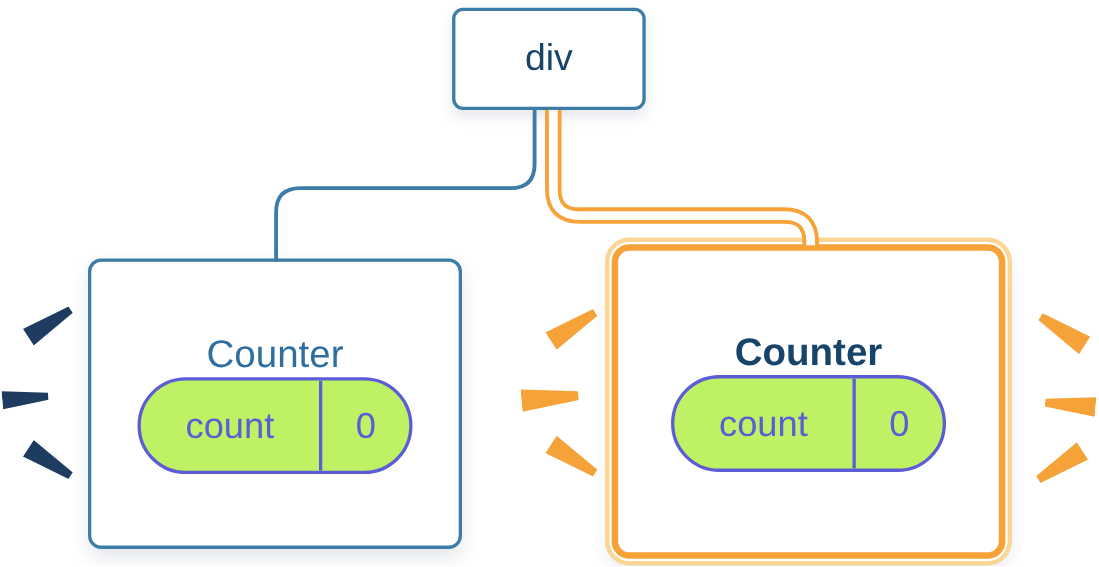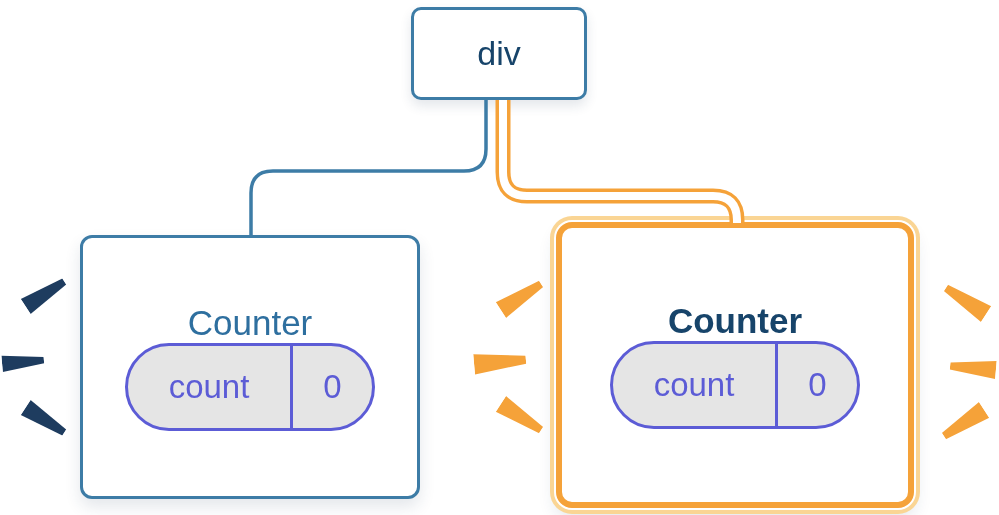--- a/index.html
+++ b/index.html
@@ -68,21 +68,21 @@
 
   
   .state-pill {
     width: 250px; height: 88px;
     border: 3px solid var(--purple);
     border-radius: 60px;
     display: flex;
     overflow: hidden;
     color: var(--purple);
     font-size: 33px;
-    background: #e5e5e5;
+    background: #bef264;
   }
   .state-key {
     flex: 1;
     display: flex; align-items: center; justify-content: center;
   }
   .state-value {
     width: 82px;
     border-left: 3px solid var(--purple);
     display: flex; align-items: center; justify-content: center;
   }

